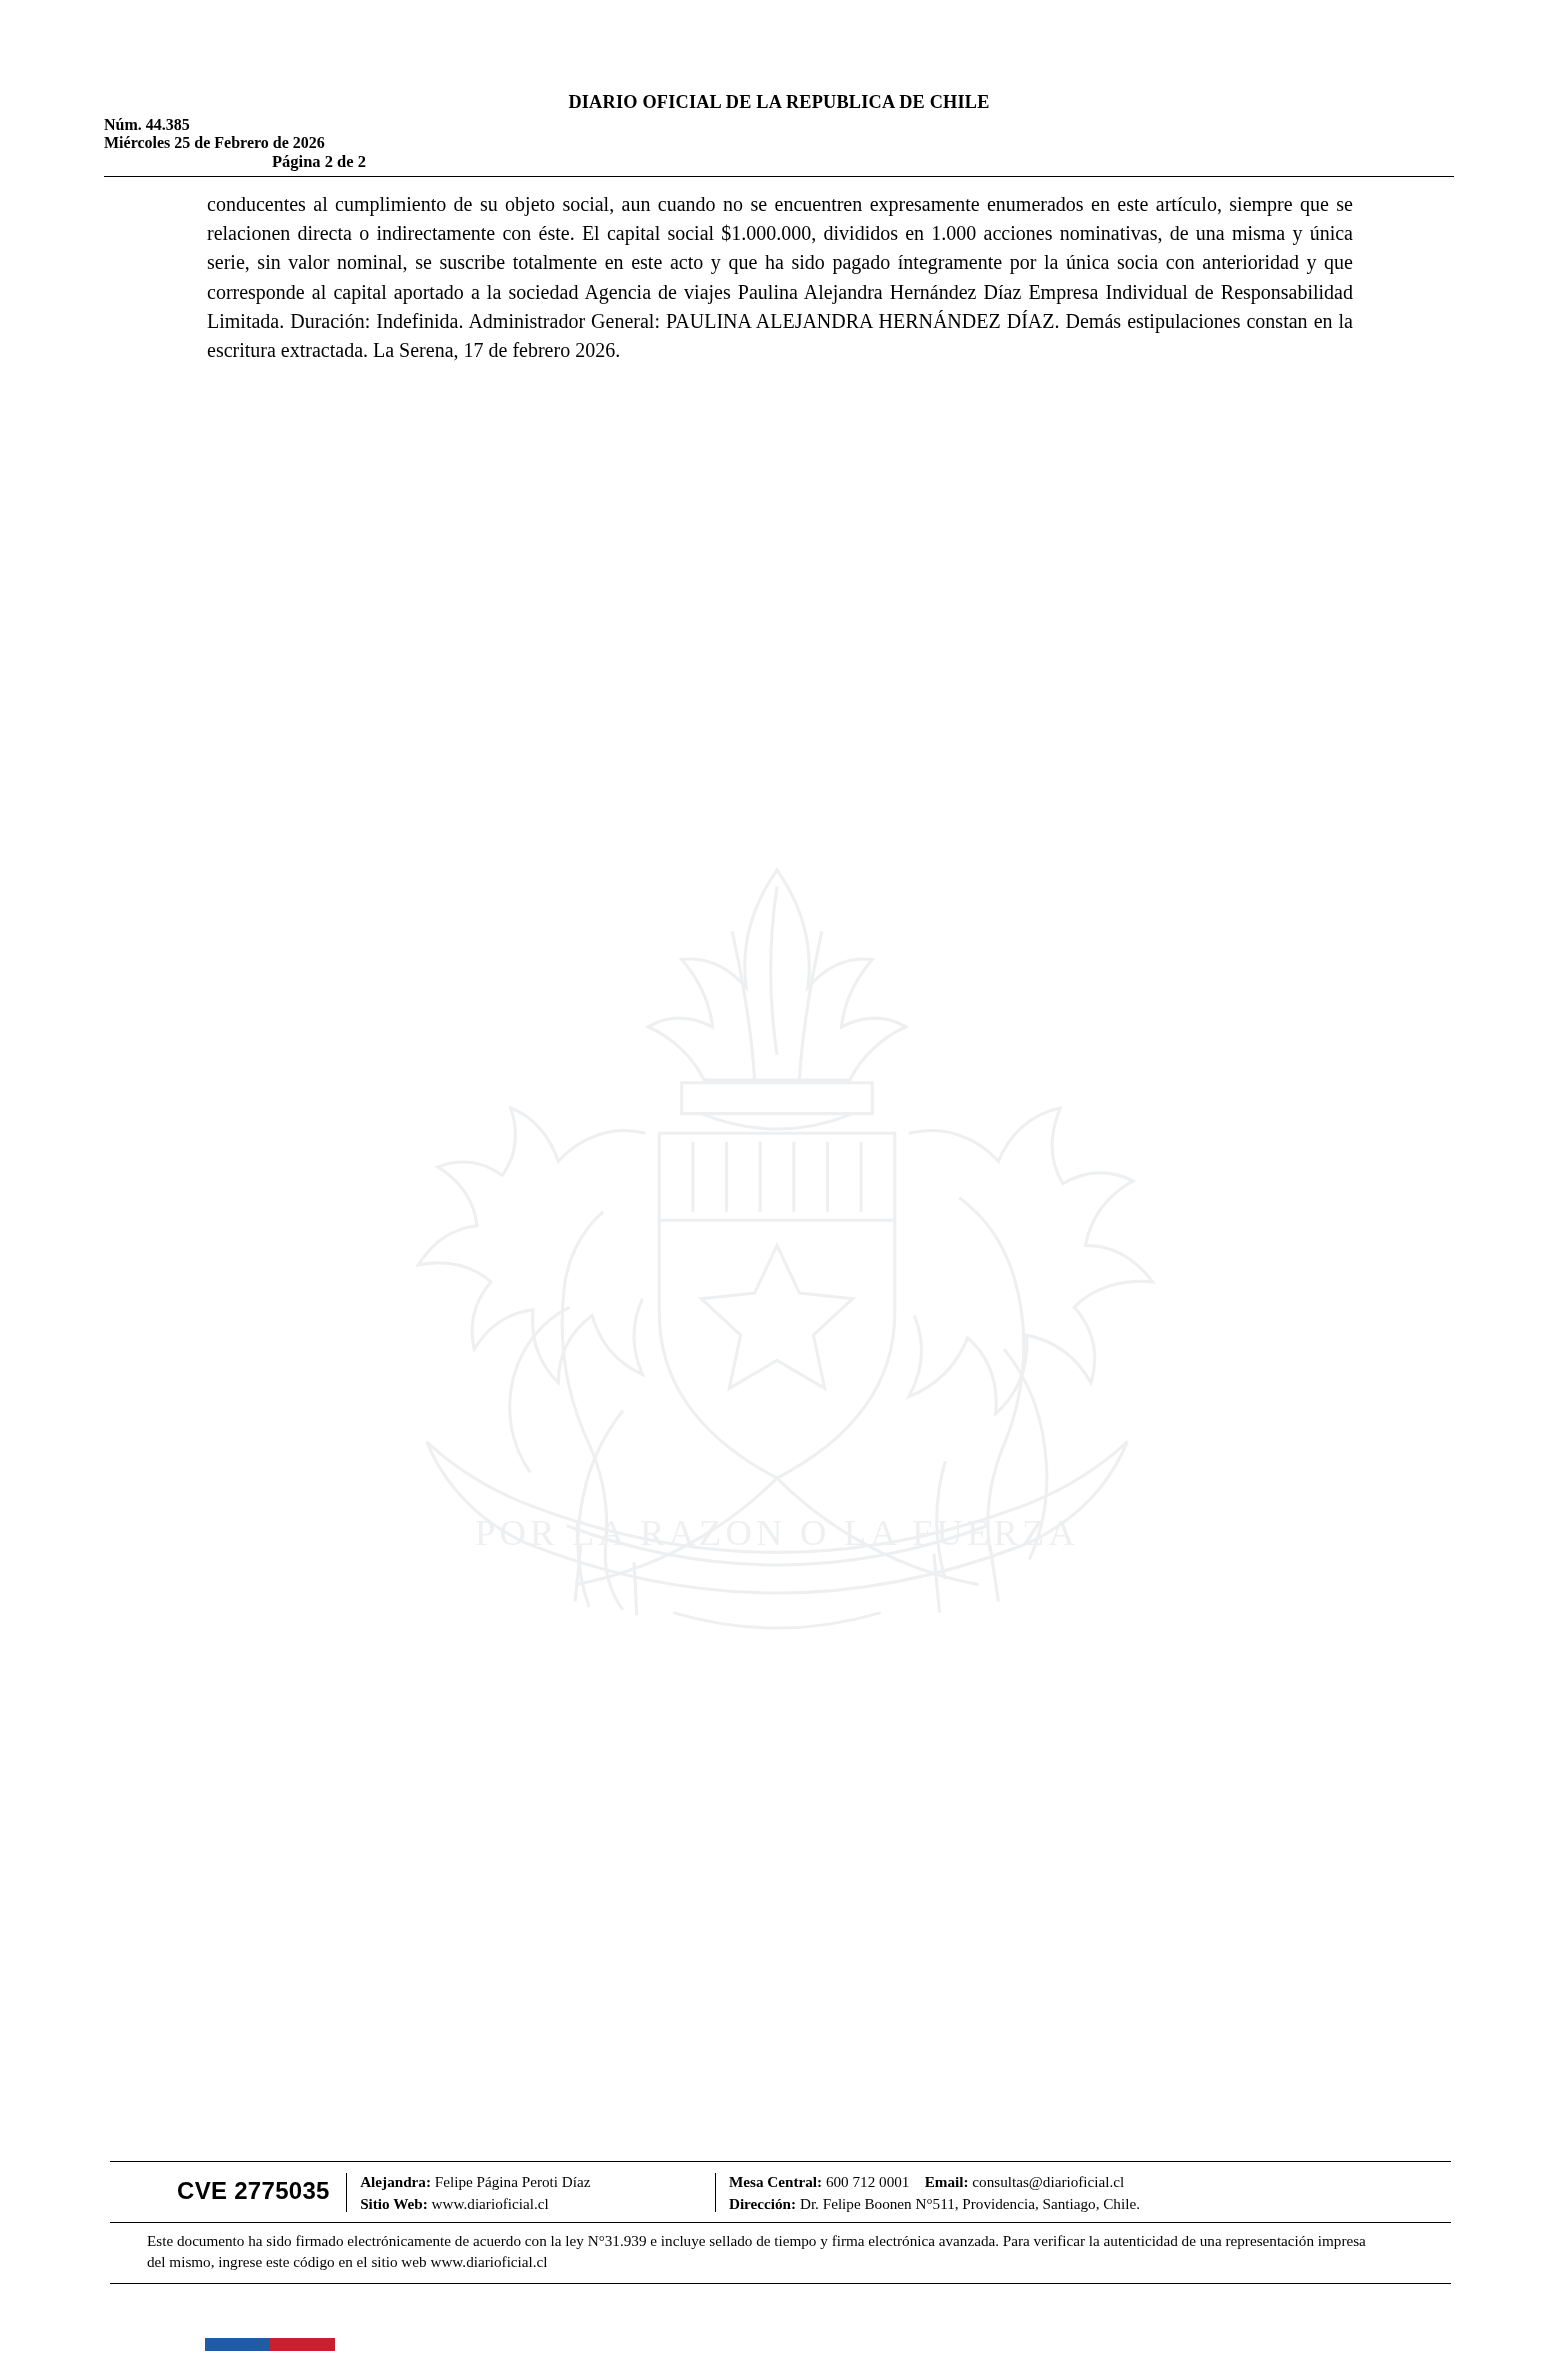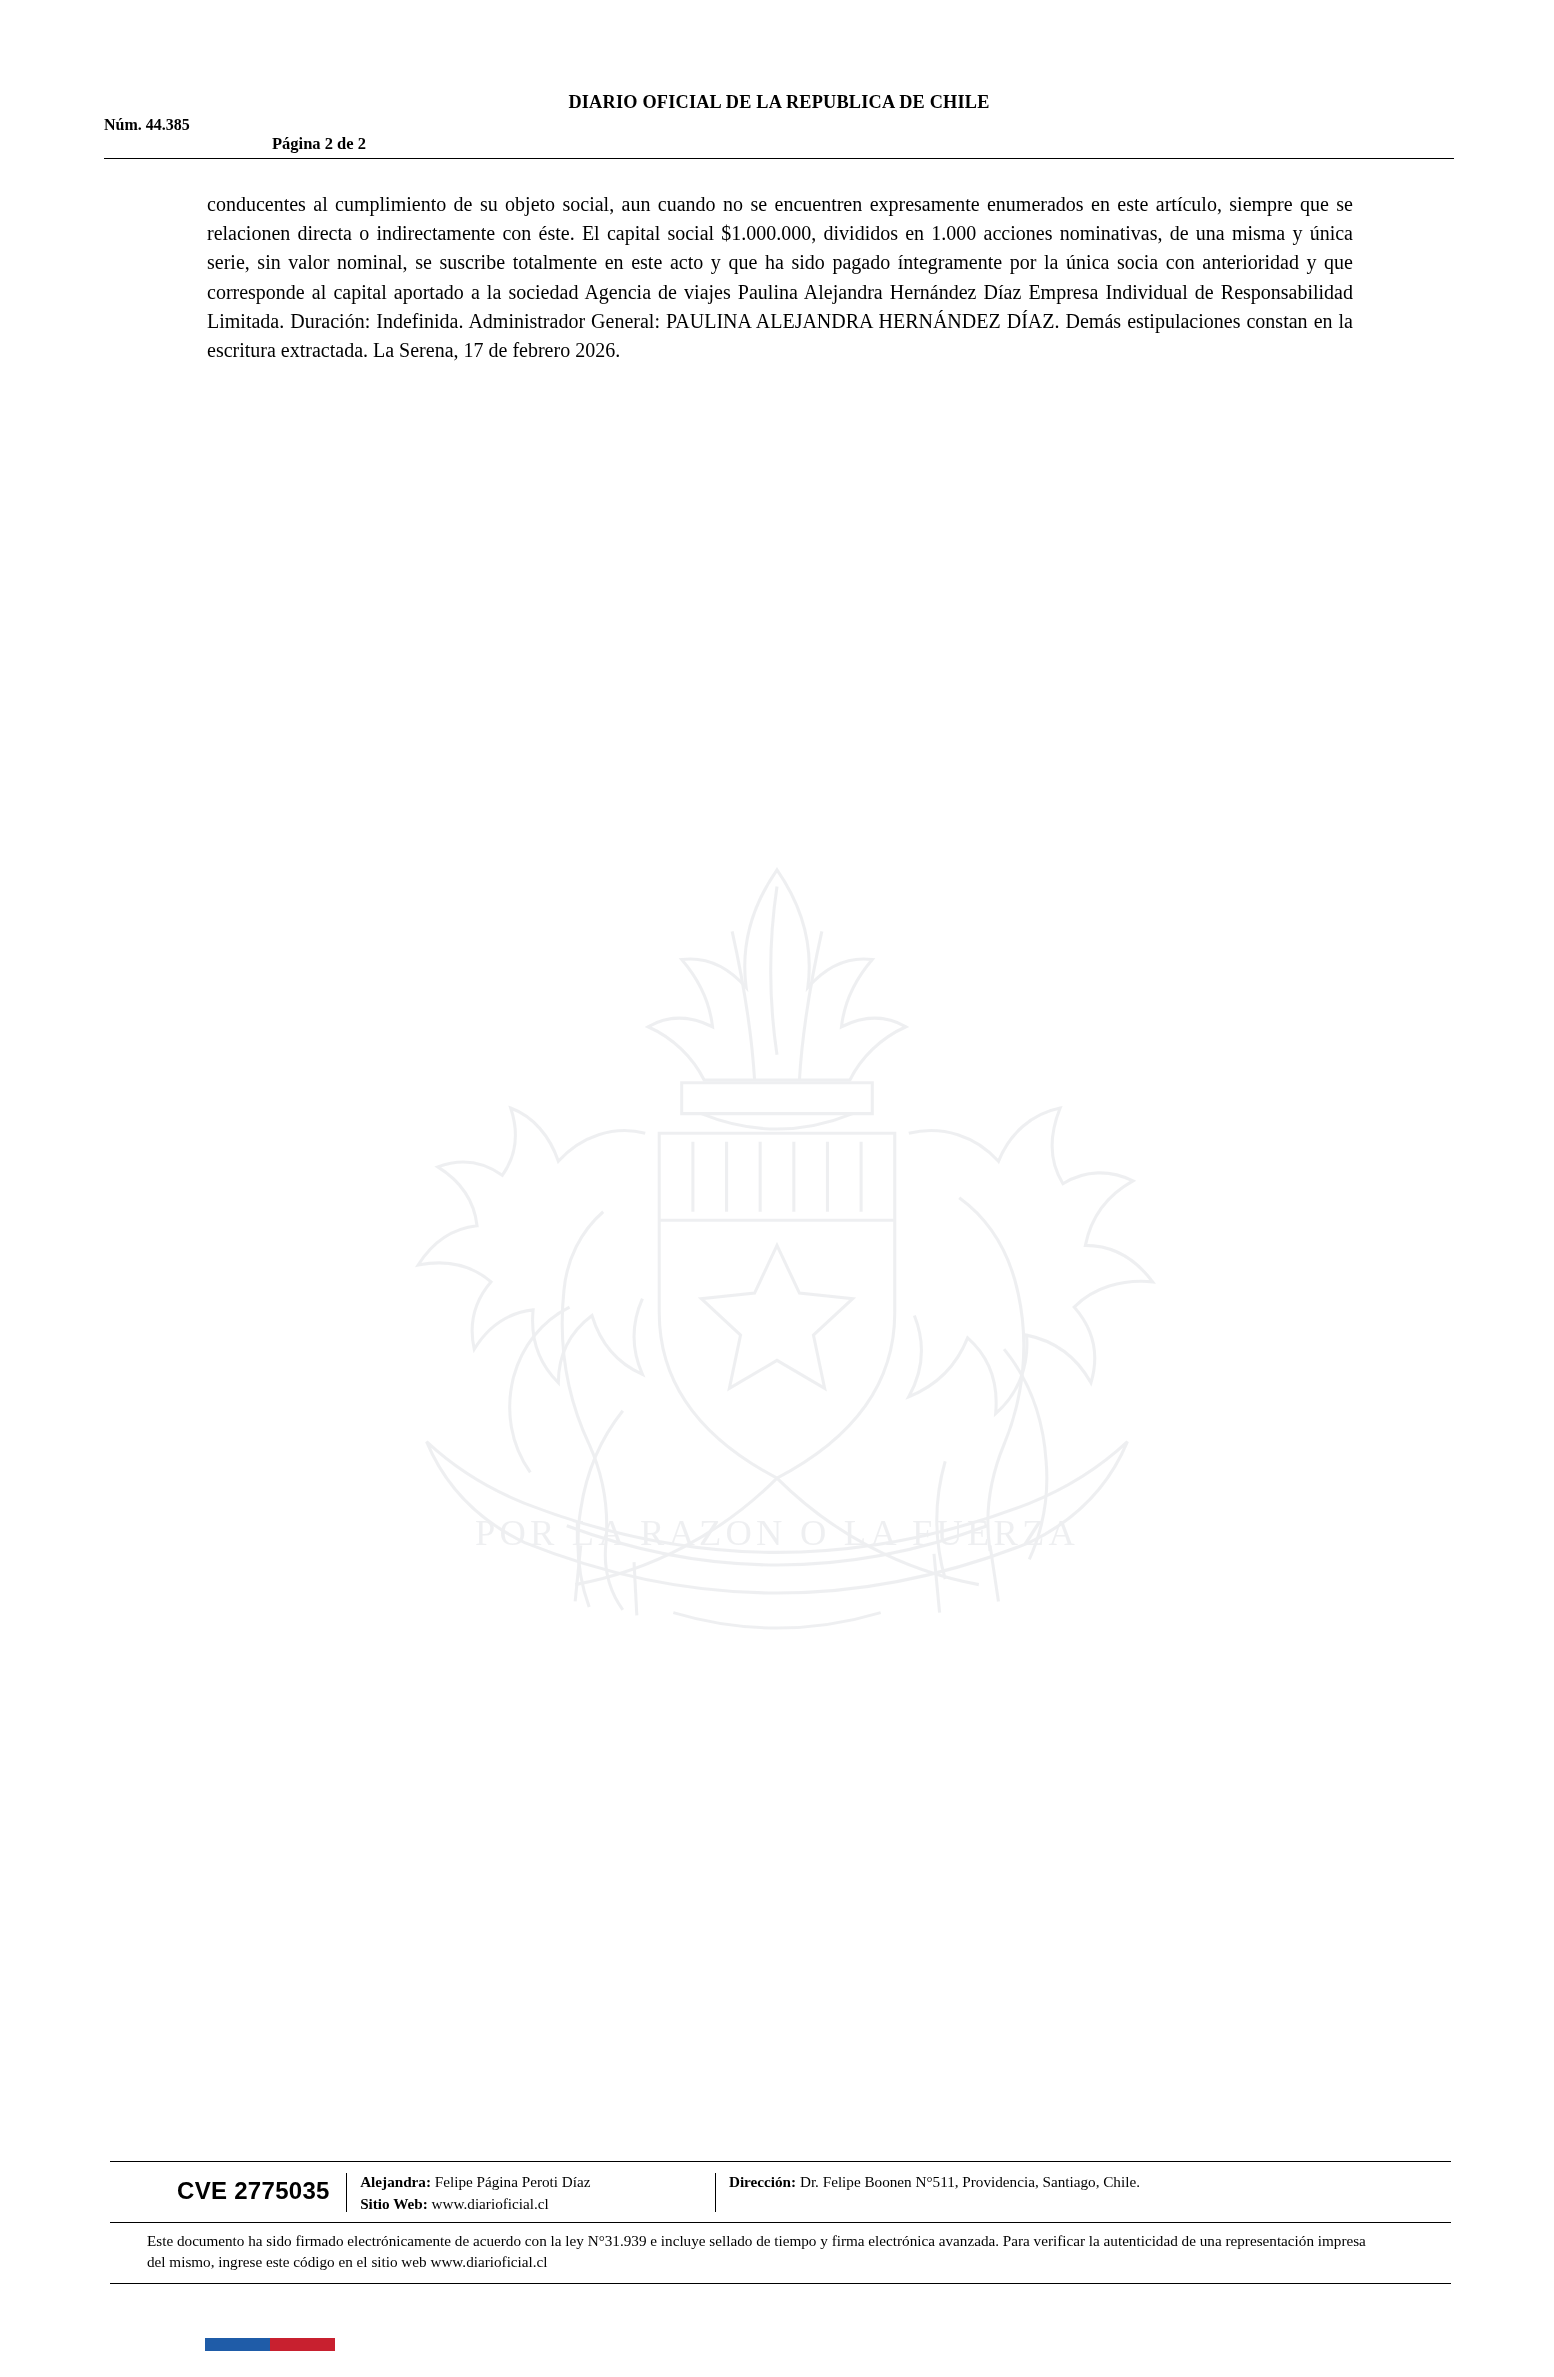--- a/index.html
+++ b/index.html
@@ -158,20 +158,21 @@
 </style>
 </head>
 <body>
 
 <div class="page">
 
   <div class="header">
     <div class="header-title">DIARIO OFICIAL DE LA REPUBLICA DE CHILE</div>
     <div class="header-row">
       <div class="header-num">Núm. 44.385</div>
+      <div class="header-date">Miércoles 25 de Febrero de 2026</div>
       <div class="header-page">Página 2 de 2</div>
     </div>
     <div class="header-rule"></div>
   </div>
 
   <div class="body-text">conducentes al cumplimiento de su objeto social, aun cuando no se encuentren expresamente enumerados en este artículo, siempre que se relacionen directa o indirectamente con éste. El capital social $1.000.000, divididos en 1.000 acciones nominativas, de una misma y única serie, sin valor nominal, se suscribe totalmente en este acto y que ha sido pagado íntegramente por la única socia con anterioridad y que corresponde al capital aportado a la sociedad Agencia de viajes Paulina Alejandra Hernández Díaz Empresa Individual de Responsabilidad Limitada. Duración: Indefinida. Administrador General: PAULINA ALEJANDRA HERNÁNDEZ DÍAZ. Demás estipulaciones constan en la escritura extractada. La Serena, 17 de febrero 2026.</div>
 
   <div class="watermark">
     <svg viewBox="0 0 600 560" xmlns="http://www.w3.org/2000/svg">
       <g fill="none" stroke="#c9ccd2" stroke-width="2.2">
@@ -226,20 +227,27 @@
           <span>Felipe Página Peroti Díaz</span>
         </div>
         <div>
           <span class="fb">Sitio Web:</span>
           <span>www.diarioficial.cl</span>
         </div>
       </div>
       <div class="vline"></div>
       <div class="footer-col footer-col-b">
         <div>
+          <span class="fb">Mesa Central:</span>
+          <span>600 712 0001</span>
+          &nbsp;&nbsp;
+          <span class="fb">Email:</span>
+          <span>consultas@diarioficial.cl</span>
+        </div>
+        <div>
           <span class="fb">Dirección:</span>
           <span>Dr. Felipe Boonen N°511, Providencia, Santiago, Chile.</span>
         </div>
       </div>
     </div>
 
     <div class="footer-rule-mid"></div>
     <div class="footer-note">Este documento ha sido firmado electrónicamente de acuerdo con la ley N°31.939 e incluye sellado de tiempo y firma electrónica avanzada. Para verificar la autenticidad de una representación impresa del mismo, ingrese este código en el sitio web www.diarioficial.cl</div>
     <div class="footer-rule-bottom"></div>
   </div>

